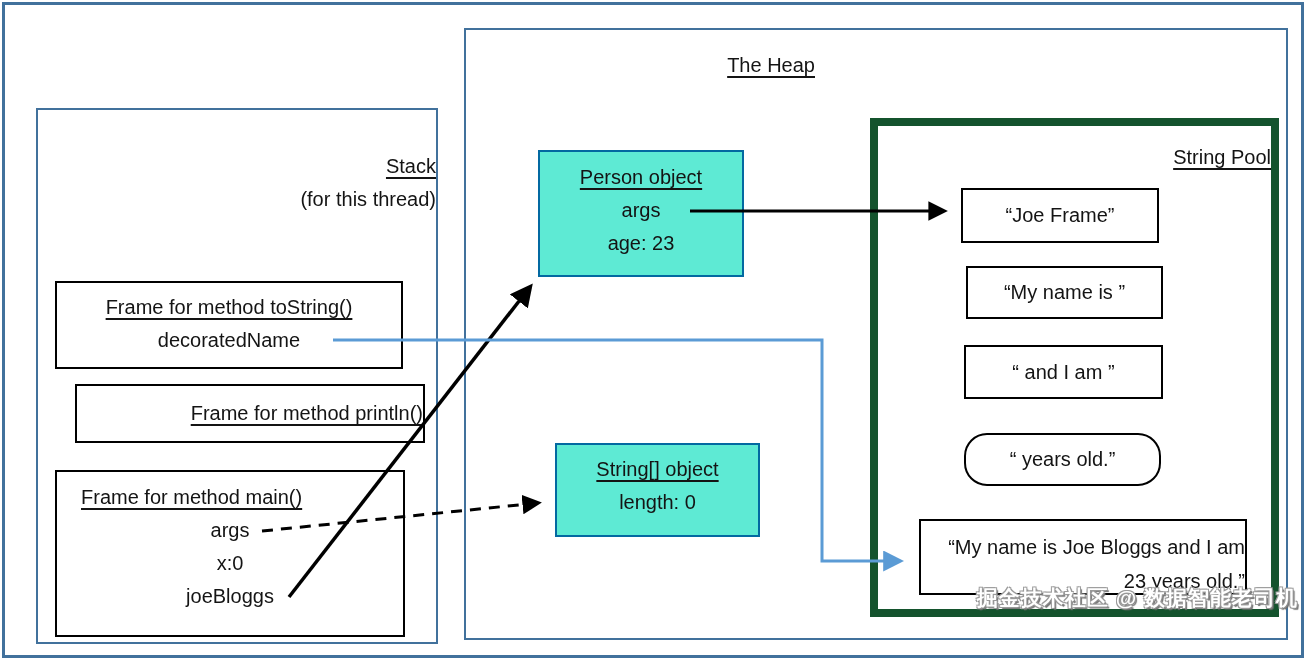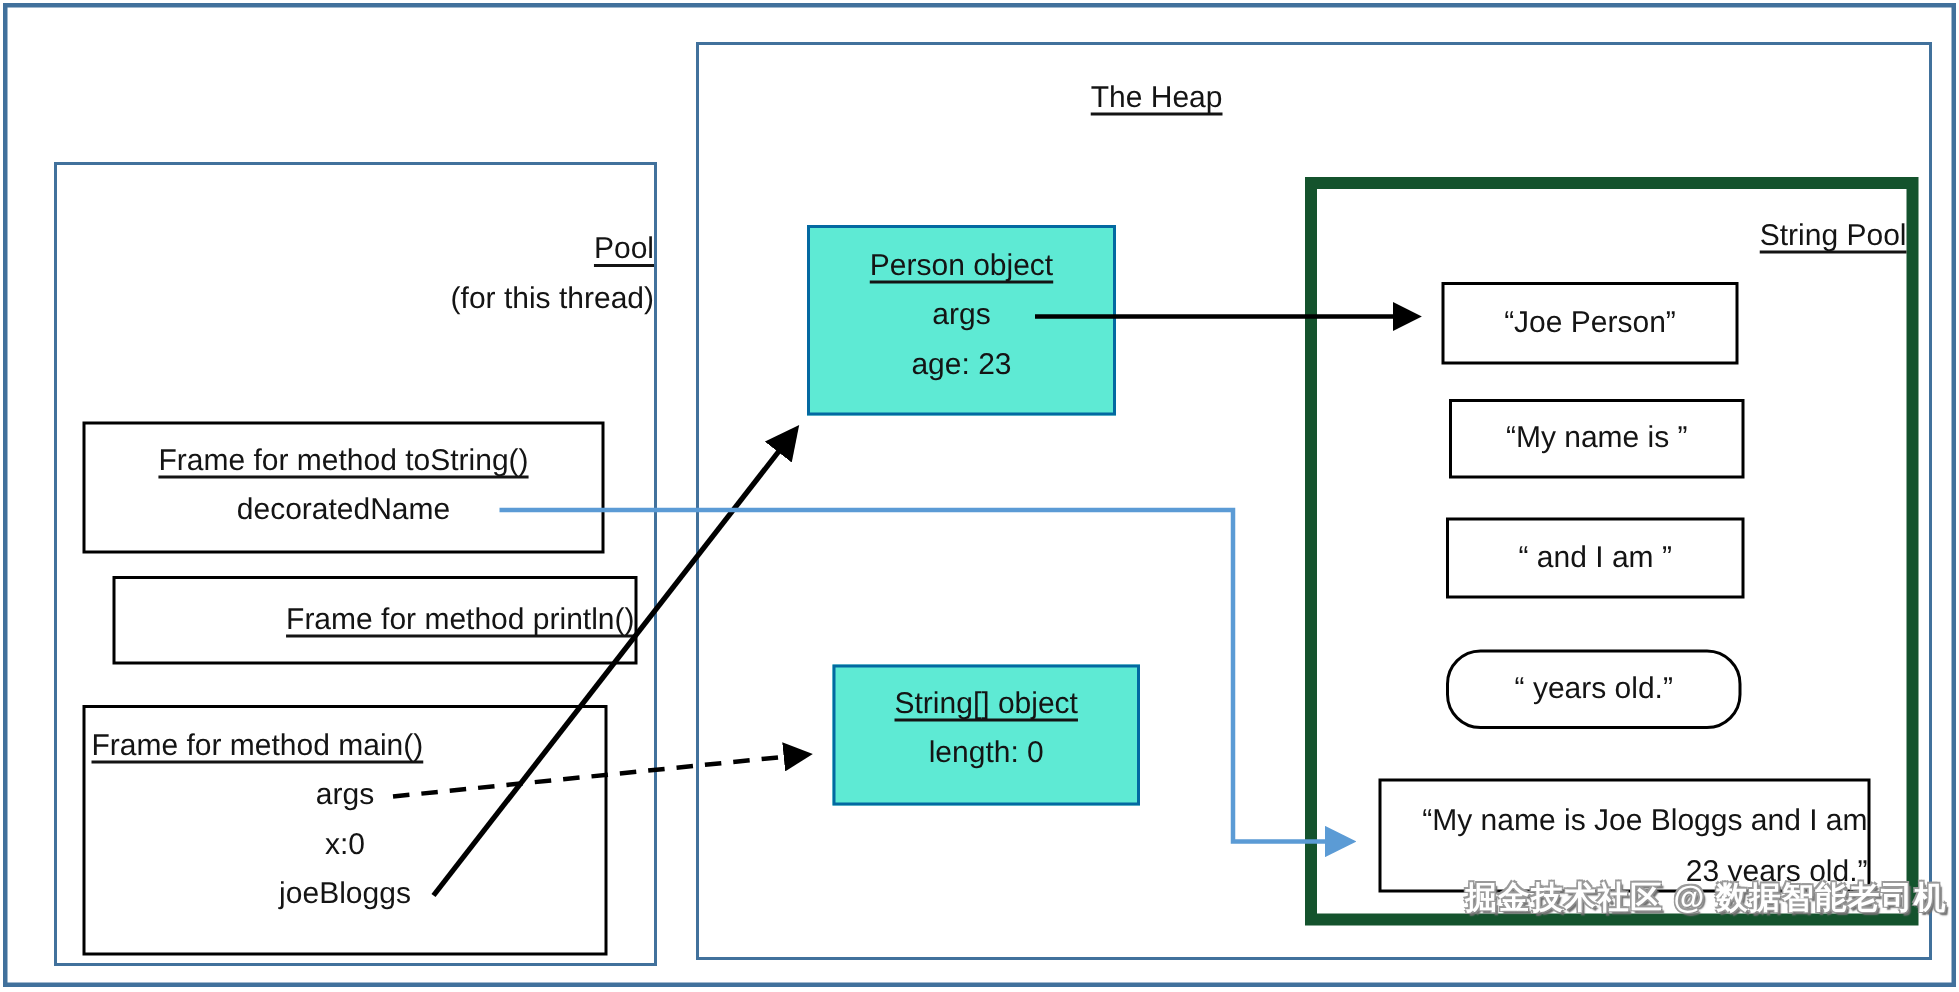--- a/index.html
+++ b/index.html
@@ -18,21 +18,21 @@
   .pool-panel{position:absolute;border:8px solid #14532d;left:404px;top:88px;width:393px;height:483px;}
   .titleblock{position:absolute;left:0;right:0;text-align:right;line-height:33px;}
   .u{text-decoration:underline;text-decoration-thickness:1.6px;text-underline-offset:4px;}
   .frame{
     position:absolute;border:2px solid #000;background:#fff;text-align:center;
     line-height:33px;
   }
   .frame-tostring{left:17px;top:171px;width:344px;height:76px;padding-top:8px;}
   .frame-println{left:17px;top:274px;width:346px;height:55px;display:flex;align-items:center;justify-content:flex-end;margin-left:20px;}
   .frame-main{left:17px;top:360px;width:346px;height:154px;padding-top:9px;}
-  .frame-main .ftitle{text-align:left;padding-left:4px;}
+  .frame-main .ftitle{text-align:left;padding-left:24px;}
   .obox{
     position:absolute;border:2px solid #0369a1;background:#5eead4;text-align:center;line-height:33px;
   }
   .person-box{left:72px;top:120px;width:202px;height:114px;padding-top:9px;}
   .strarr-box{left:89px;top:413px;width:201px;height:82px;padding-top:8px;}
   .lit{
     position:absolute;border:2px solid #000;background:#fff;
     display:flex;align-items:center;justify-content:center;text-align:center;
   }
   .lit-joe{left:83px;top:62px;width:194px;height:51px;}
@@ -53,21 +53,21 @@
 </style>
 </head>
 <body>
 
 <div class="canvas">
 
   <div class="outer-border"></div>
 
   <div class="panel stack-panel">
     <div class="titleblock" style="top:40px;">
-      <div><span class="u">Pool</span></div>
+      <div><span class="u">Stack</span></div>
       <div>(for this thread)</div>
     </div>
 
     <div class="frame frame-tostring">
       <div class="ftitle"><span class="u">Frame for method toString()</span></div>
       <div>decoratedName</div>
     </div>
 
     <div class="frame frame-println">
       <div class="ftitle"><span class="u">Frame for method println()</span></div>
@@ -94,21 +94,21 @@
 
     <div class="obox strarr-box">
       <div><span class="u">String[] object</span></div>
       <div>length: 0</div>
     </div>
 
     <div class="pool-panel">
       <div class="titleblock" style="top:18px;line-height:27px;">
         <span class="u">String Pool</span>
       </div>
-      <div class="lit lit-joe">“Joe Person”</div>
+      <div class="lit lit-joe">“Joe Frame”</div>
       <div class="lit lit-myname">“My name is ”</div>
       <div class="lit lit-andiam">“ and I am ”</div>
       <div class="lit lit-yearsold">“ years old.”</div>
       <div class="lit lit-concat">“My name is Joe Bloggs and I am 23 years old.”</div>
     </div>
   </div>
 
   <svg class="arrows" width="1306" height="661" viewBox="0 0 1306 661">
     <defs>
       <marker id="ah-black" viewBox="0 0 10 10" refX="8" refY="5" markerWidth="6.5" markerHeight="6.5" orient="auto">

